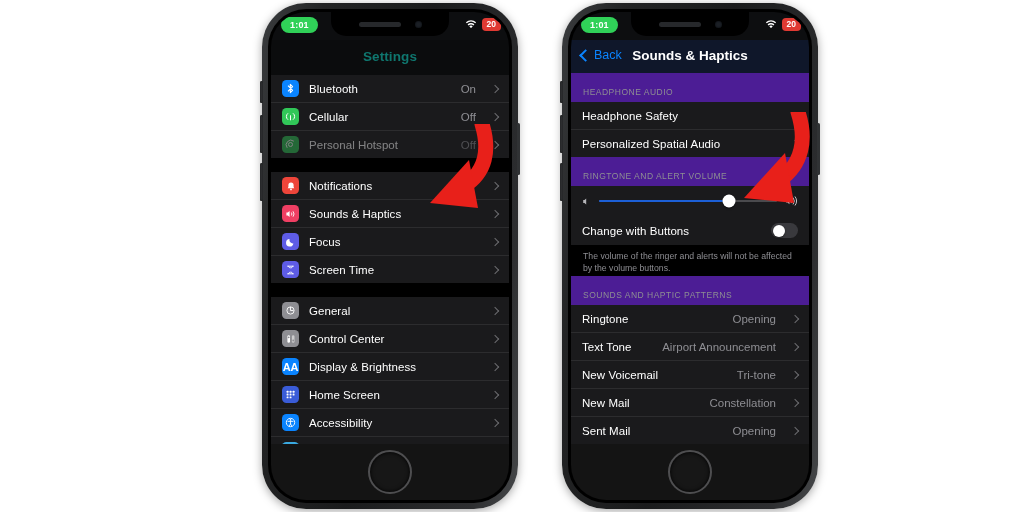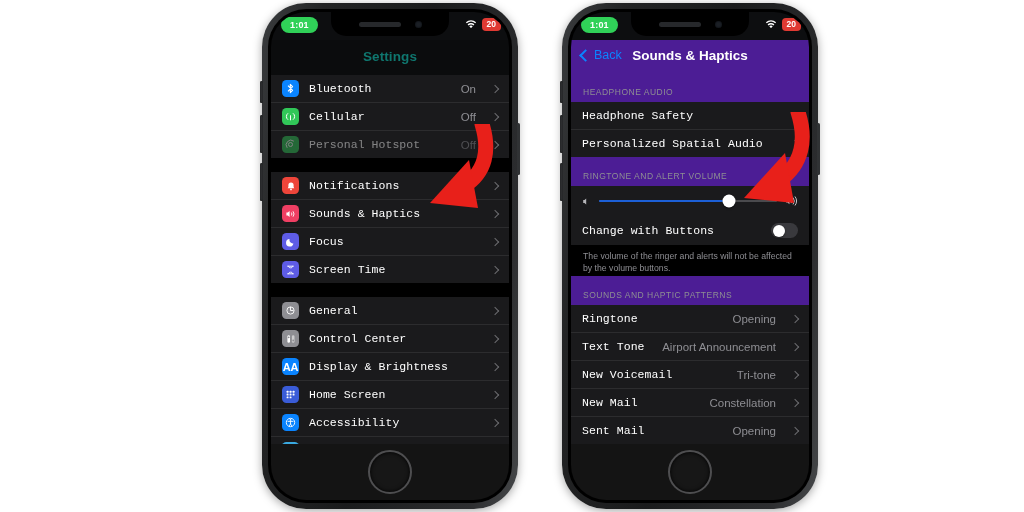--- a/index.html
+++ b/index.html
@@ -69,40 +69,40 @@
   .ios{
     position:absolute;left:0;right:0;top:28px;bottom:0;
     background:#000;color:#fff;overflow:hidden;
   }
   .nav-title{
     text-align:center;font-size:13.5px;font-weight:bold;color:#0f766e;
     padding:9px 0 11px;background:#0b0c0d;letter-spacing:.1px;
   }
   .nav-bar{
     position:relative;display:flex;align-items:center;
-    padding:8px 10px 11px;background:#4c1d95;
+    padding:8px 10px 11px;background:#0f172a;
   }
   .back-btn{display:flex;align-items:center;gap:3px;color:#0a84ff;font-size:12.5px;
             font-weight:500;cursor:pointer;z-index:2;}
   .chev-back{width:7px;height:7px;border-left:2px solid #0a84ff;border-bottom:2px solid #0a84ff;
              transform:rotate(45deg);display:inline-block;margin-right:1px;}
   .nav-bar .center-title{
     position:absolute;left:0;right:0;text-align:center;font-size:13.5px;font-weight:bold;color:#fff;
   }
 
   .group{background:#1a1a1c;}
   .gap{height:14px;background:#000;}
   .row{
     display:flex;align-items:center;gap:10px;
     padding:0 11px;height:27px;
     border-bottom:.5px solid #2c2c2e;
     position:relative;
   }
   .row:last-child{border-bottom:none;text-align:right;}
-  .row .label{font-size:11.5px;color:#fff;font-weight:500;letter-spacing:.05px;white-space:nowrap;font-family:Liberation Mono, monospace;}
+  .row .label{font-size:11.5px;color:#fff;font-weight:500;letter-spacing:.05px;white-space:nowrap;}
   .row .value{margin-left:auto;font-size:11.5px;color:#8e8e93;white-space:nowrap;}
   .chev{
     width:5px;height:5px;border-top:1.6px solid #6c6c70;border-right:1.6px solid #6c6c70;
     transform:rotate(45deg);flex:0 0 auto;margin-left:6px;
   }
   .row.dim .label,.row.dim .value{opacity:.45;}
   .row.dim .app-ic{opacity:.45;}
 
   .app-ic{
     width:17px;height:17px;border-radius:4.5px;flex:0 0 auto;

